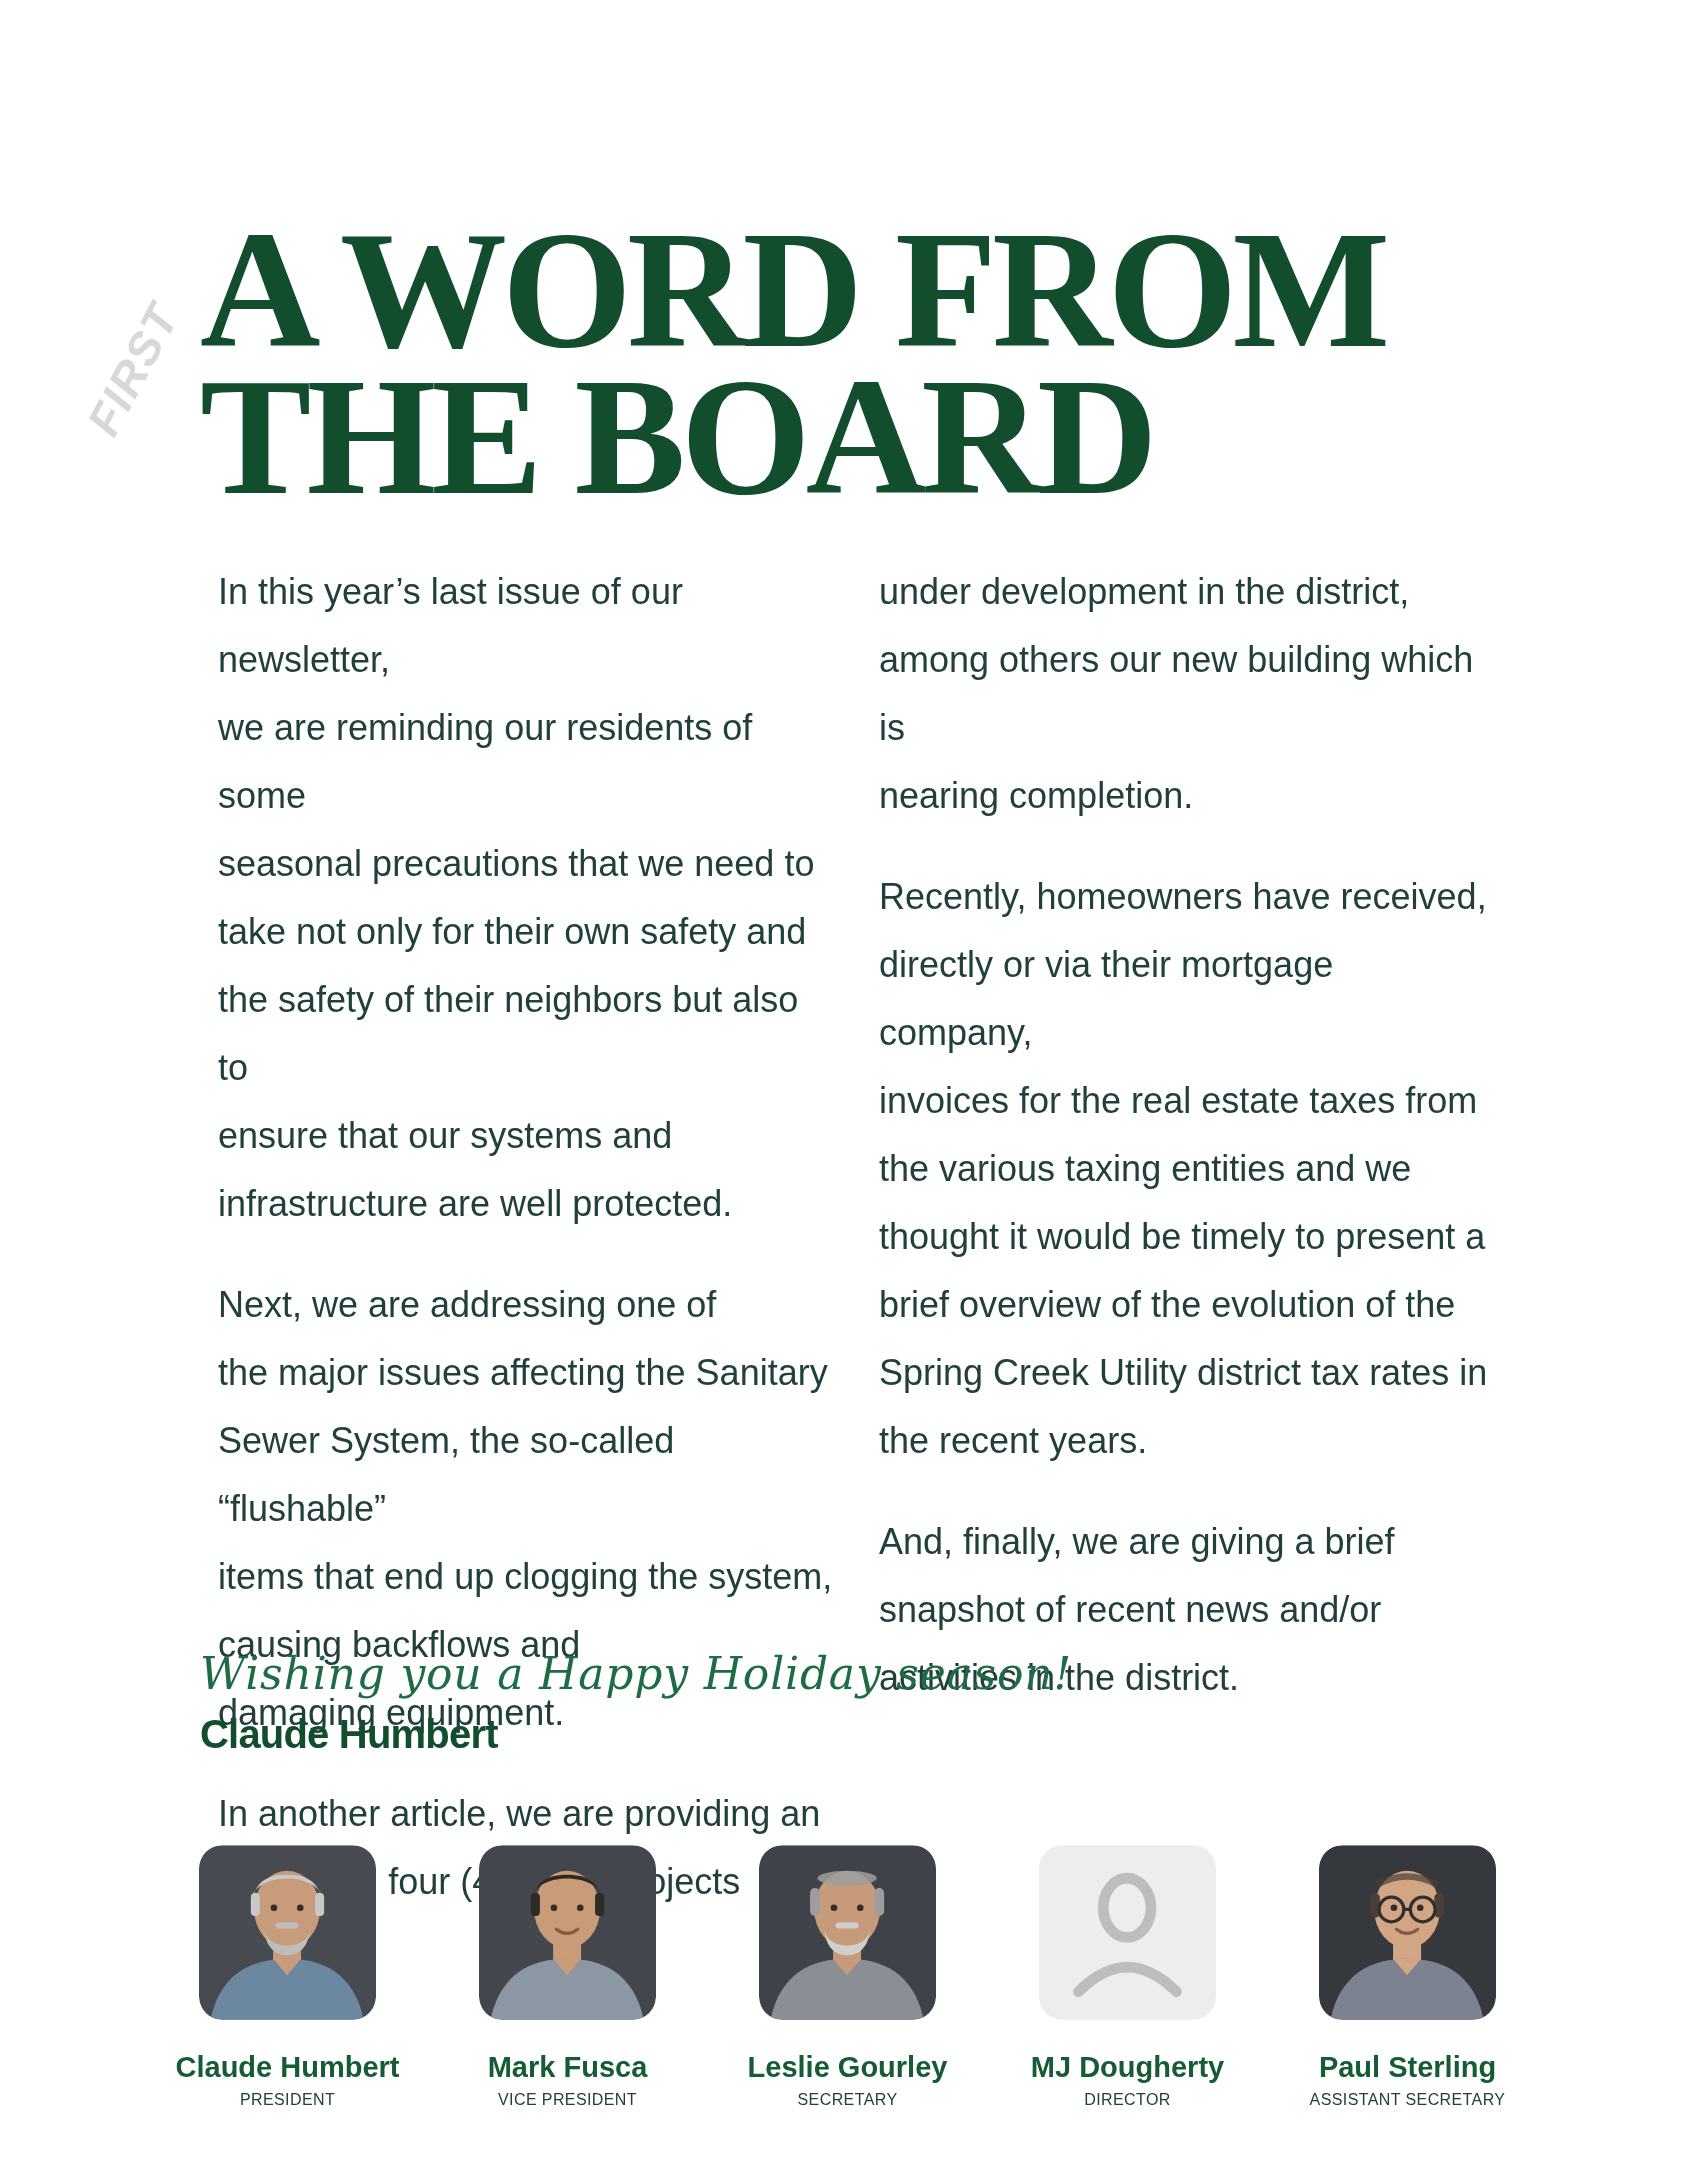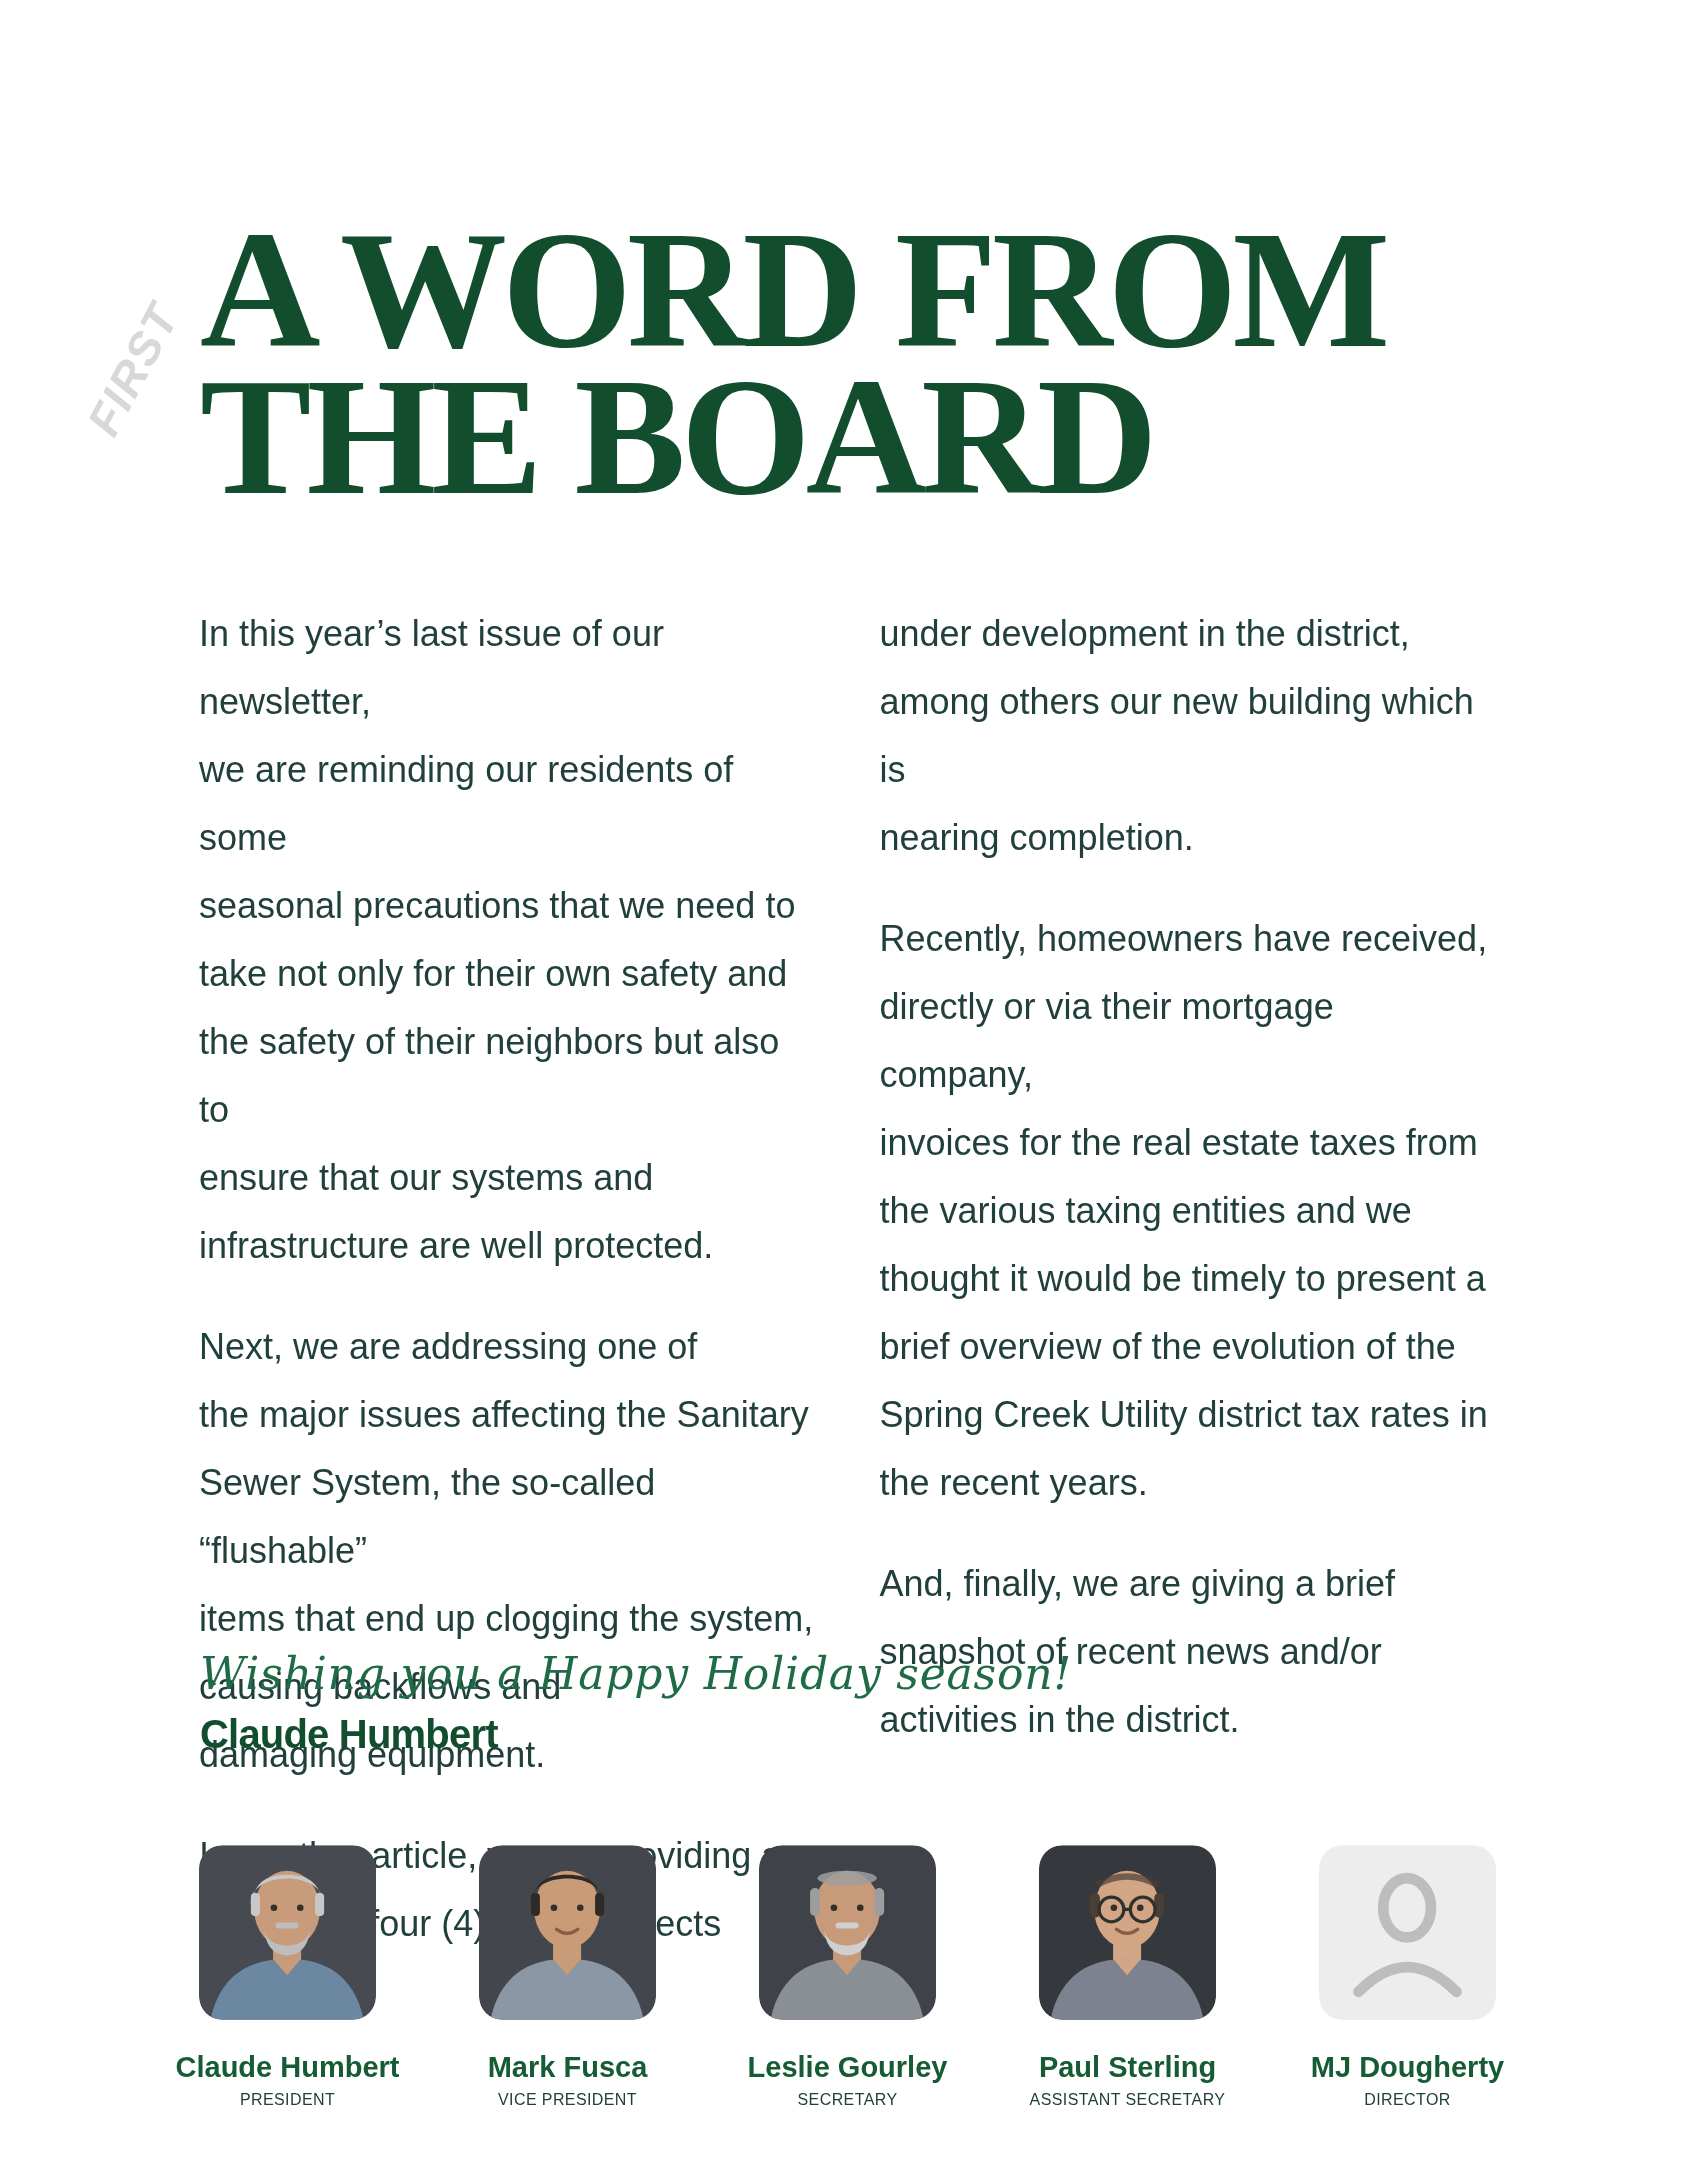--- a/index.html
+++ b/index.html
@@ -15,22 +15,22 @@
     transform:rotate(-62deg);transform-origin:left top;
   }
   
   .headline{
     position:absolute;left:200px;top:216px;
     font-size:167px;line-height:147px;font-weight:700;
     letter-spacing:-5px;color:#124e2d;
   }
   
   .columns{
-    position:absolute;left:199px;top:600px;width:1295px;
-    display:flex;gap:66px;
+    position:absolute;left:199px;top:558px;width:1295px;
+    display:flex;gap:46px;justify-content:flex-end;
   }
   .col{width:615px;}
   .col p{
     margin:0 0 33px 0;
     font-size:36px;line-height:68px;color:#21403c;
     white-space:pre-line;
   }
   
   .signature{position:absolute;left:200px;top:1648px;}
   .sig-script{
@@ -195,20 +195,32 @@
     </g>
   </svg>
       </div>
     <div class="name">Leslie Gourley</div>
     <div class="title">SECRETARY</div>
   </div>
 
   <div class="member">
     <div class="photo">
         <svg viewBox="0 0 215 212">
+      <rect width="215" height="212" rx="28" fill="#ededed"></rect>
+      <ellipse cx="107" cy="76" rx="29" ry="36" fill="none" stroke="#bdbdbd" stroke-width="13"></ellipse>
+      <path d="M48,178 Q107,118 167,178" fill="none" stroke="#bdbdbd" stroke-width="13" stroke-linecap="round"></path>
+    </svg>
+      </div>
+    <div class="name">MJ Dougherty</div>
+    <div class="title">DIRECTOR</div>
+  </div>
+
+  <div class="member">
+    <div class="photo">
+        <svg viewBox="0 0 215 212">
     <defs>
             <clipPath id="clip4">
               <rect width="215" height="212" rx="28"></rect>
             </clipPath>
           </defs>
     <g clip-path="url(#clip4)">
       <rect width="215" height="212" fill="#35383d"></rect>
       <rect x="90" y="112" width="34" height="32" fill="#d2a585"></rect>
       <path d="M14,212 C26,154 66,138 107,138 C148,138 188,154 200,212 Z" fill="#7d8291"></path>
       <path d="M90,138 L107,158 L124,138 Z" fill="#d2a585"></path>
@@ -223,26 +235,14 @@
             <circle cx="88" cy="78" r="15"></circle>
               <circle cx="126" cy="78" r="15"></circle>
             <line x1="103" y1="78" x2="111" y2="78"></line>
             </g>
     </g>
   </svg>
       </div>
     <div class="name">Paul Sterling</div>
     <div class="title">ASSISTANT SECRETARY</div>
   </div>
-
-  <div class="member">
-    <div class="photo">
-        <svg viewBox="0 0 215 212">
-      <rect width="215" height="212" rx="28" fill="#ededed"></rect>
-      <ellipse cx="107" cy="76" rx="29" ry="36" fill="none" stroke="#bdbdbd" stroke-width="13"></ellipse>
-      <path d="M48,178 Q107,118 167,178" fill="none" stroke="#bdbdbd" stroke-width="13" stroke-linecap="round"></path>
-    </svg>
-      </div>
-    <div class="name">MJ Dougherty</div>
-    <div class="title">DIRECTOR</div>
-  </div>
 </div>
 
 
 </body></html>

